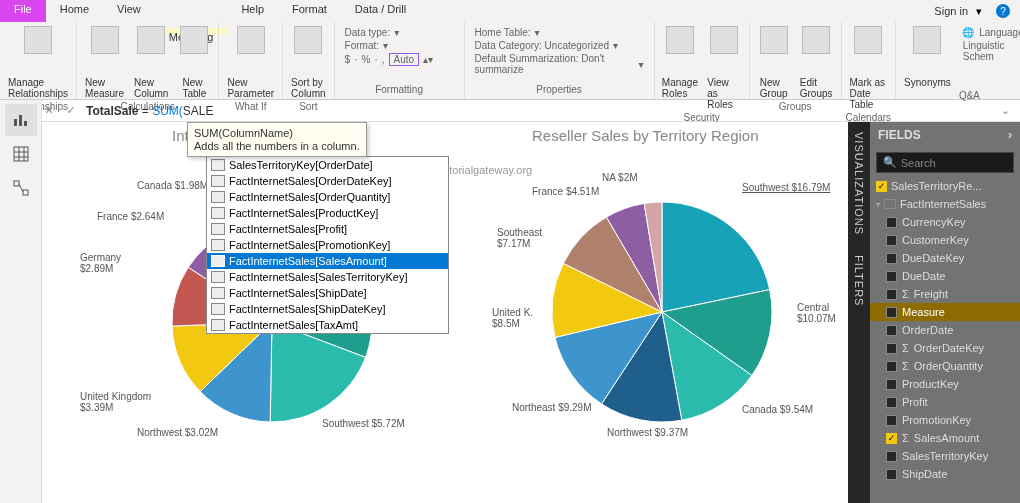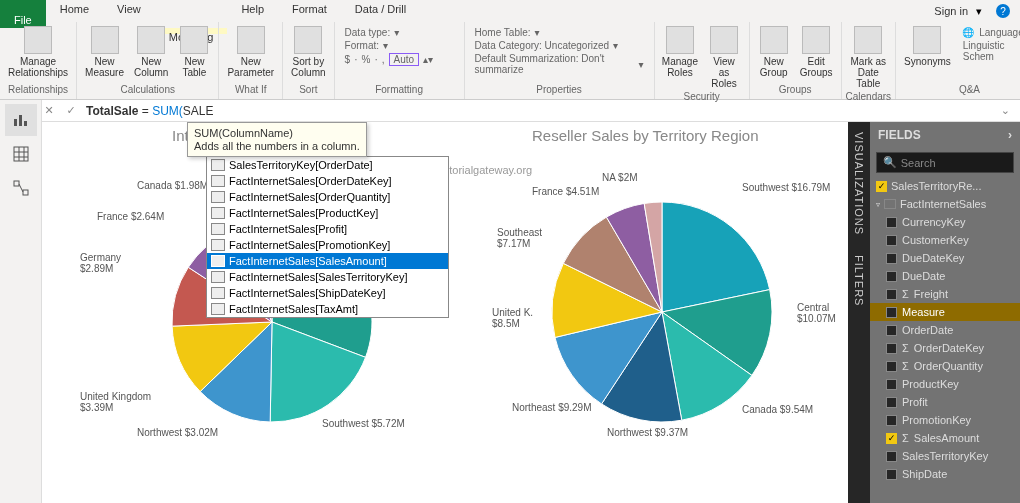--- a/index.html
+++ b/index.html
@@ -1,32 +1,32 @@
 <!DOCTYPE html>
 <html><head>
 <meta charset="utf-8">
 <style>
 * { margin:0; padding:0; box-sizing:border-box; font-family:"Segoe UI",Arial,sans-serif; }
 body { width:1020px; height:503px; background:#f3f2f1; overflow:hidden; font-size:11px; }
 .titlebar { height:22px; background:#f3f2f1; display:flex; }
-.file-tab { background:#15803d; color:#fff; padding:14px 14px; font-size:11px; }
+.file-tab { background:#d946ef; color:#fff; padding:3px 14px; font-size:11px; }
 .tab { padding:3px 14px; font-size:11px; color:#333; cursor:pointer; }
 .tab.active { background:#fef9c3;margin-top:28px; }
 .signin-area { margin-left:auto; display:flex; align-items:center; gap:8px; padding-right:10px; }
 .signin { font-size:11px; color:#333; }
 .chev { width:12px; height:12px; display:inline-block; }
 .help-circle { width:14px; height:14px; border-radius:50%; background:#0078d4; color:#fff; font-size:10px; display:flex; align-items:center; justify-content:center; }
 
 .ribbon { height:78px; background:#f3f2f1; border-bottom:1px solid #ccc; display:flex; }
 .rgroup { display:flex; flex-direction:column; border-right:1px solid #ddd; padding:2px 4px; }
 .rgroup-buttons { display:flex; flex:1; align-items:flex-start; gap:2px; }
 .rgroup-label { text-align:center; font-size:10px; color:#666; padding-bottom:2px; }
 .rbtn { display:flex; flex-direction:column; align-items:center; justify-content:flex-start; padding:2px 4px; cursor:pointer; min-width:40px; }
 .rbtn-icon { width:28px; height:28px; background:#e0e0e0; border:1px solid #bbb; margin-bottom:2px; display:flex; align-items:center; justify-content:center; }
-.rbtn-label { font-size:10px; text-align:center; line-height:11px; color:#333; white-space:pre-line; }
+.rbtn-label { font-size:10px; text-align:left; line-height:11px; color:#333; white-space:pre-line;margin-top:21px; }
 .prop-row { font-size:10px; color:#666; display:flex; align-items:center; gap:4px; padding:1px 0; }
 .prop-col { display:flex; flex-direction:column; padding:2px 6px; flex:1; }
 
 .formula-row { height:22px; background:#fff; display:flex; align-items:center; padding:0 10px 0 42px; gap:8px; border-bottom:1px solid #ddd; }
 .fx-x, .fx-check { width:14px; height:14px; color:#888; cursor:pointer; display:flex; align-items:center; justify-content:center; }
 .formula-text { font-family:Consolas,monospace; font-size:12px; color:#333; flex:1; }
 .formula-text .measure { font-weight:bold; }
 
 .main { display:flex; height:381px; position:relative; }
 .left-rail { width:42px; background:#f3f2f1; border-right:1px solid #ddd; display:flex; flex-direction:column; align-items:center; padding-top:4px; gap:2px; position:absolute; top:-22px; height:403px; }
@@ -287,21 +287,21 @@
     <div class="pie-label" style="top:64px; left:490px;">France $4.51M</div>
     <div class="pie-label" style="top:105px; left:455px;">Southeast
 $7.17M</div>
     <div class="pie-label" style="top:185px; left:450px;">United K.
 $8.5M</div>
     <div class="pie-label" style="top:280px; left:470px;">Northeast $9.29M</div>
     <div class="pie-label" style="top:305px; left:565px;">Northwest $9.37M</div>
     <div class="pie-label" style="top:282px; left:700px;">Canada $9.54M</div>
     <div class="pie-label" style="top:180px; left:755px;">Central
 $10.07M</div>
-    <div class="pie-label" style="top:60px; left:700px;">Southwest $16.79M</div>
+    <div class="pie-label" style="top:60px; left:700px;text-decoration:underline;">Southwest $16.79M</div>
 
     <div class="tooltip" style="top:0px; left:145px;">
       <div class="sig"><span>SUM(</span><b>ColumnName</b><span>)</span></div>
       <div>Adds all the numbers in a column.</div>
     </div>
 
     <div class="dropdown" id="dd" style="top:34px; left:164px;">
         <div class="dd-item">
           <div class="dd-icon"></div>
           <span>SalesTerritoryKey[OrderDate]</span>
@@ -326,20 +326,24 @@
           <div class="dd-icon"></div>
           <span>FactInternetSales[PromotionKey]</span>
         </div>
         <div class="dd-item sel">
           <div class="dd-icon"></div>
           <span>FactInternetSales[SalesAmount]</span>
         </div>
         <div class="dd-item">
           <div class="dd-icon"></div>
           <span>FactInternetSales[SalesTerritoryKey]</span>
+        </div>
+        <div class="dd-item">
+          <div class="dd-icon"></div>
+          <span>FactInternetSales[ShipDate]</span>
         </div>
         <div class="dd-item">
           <div class="dd-icon"></div>
           <span>FactInternetSales[ShipDateKey]</span>
         </div>
         <div class="dd-item">
           <div class="dd-icon"></div>
           <span>FactInternetSales[TaxAmt]</span>
         </div>
       </div>

